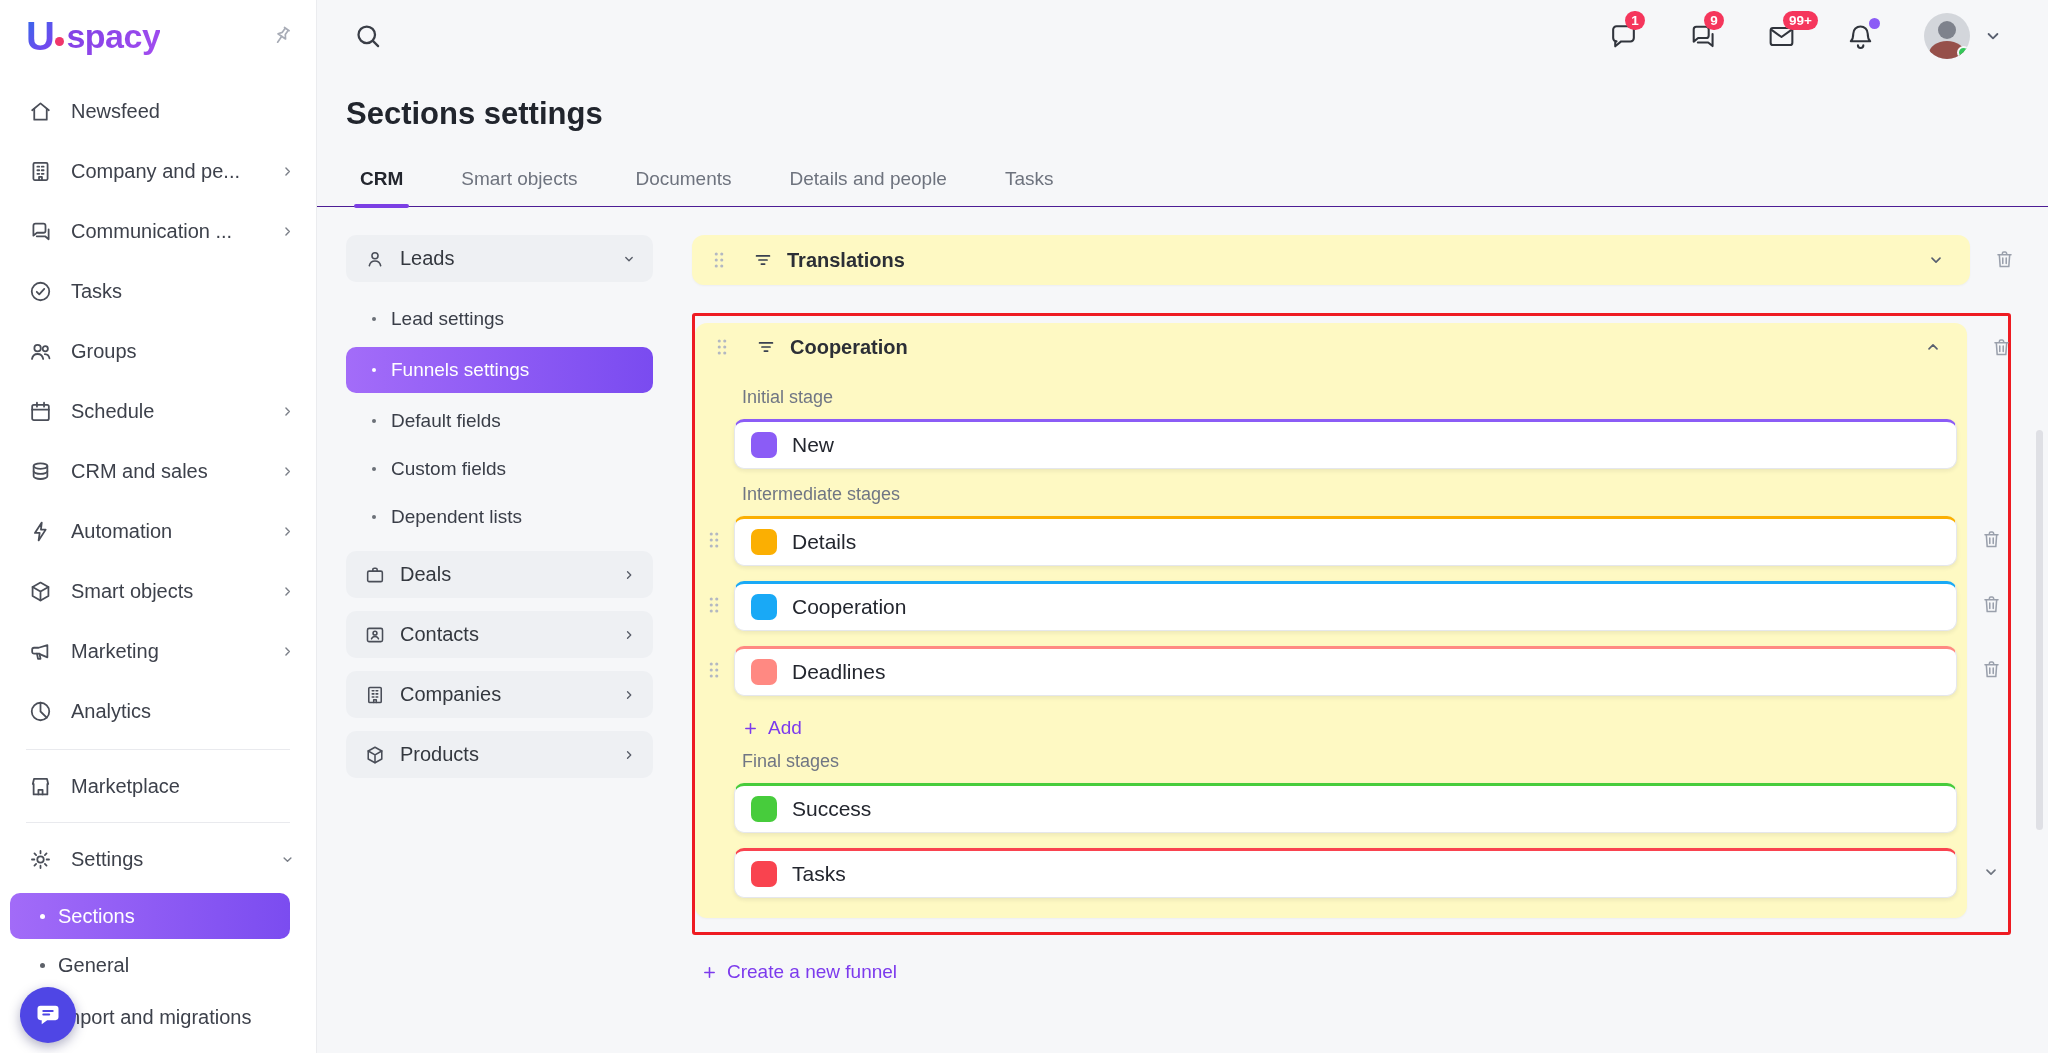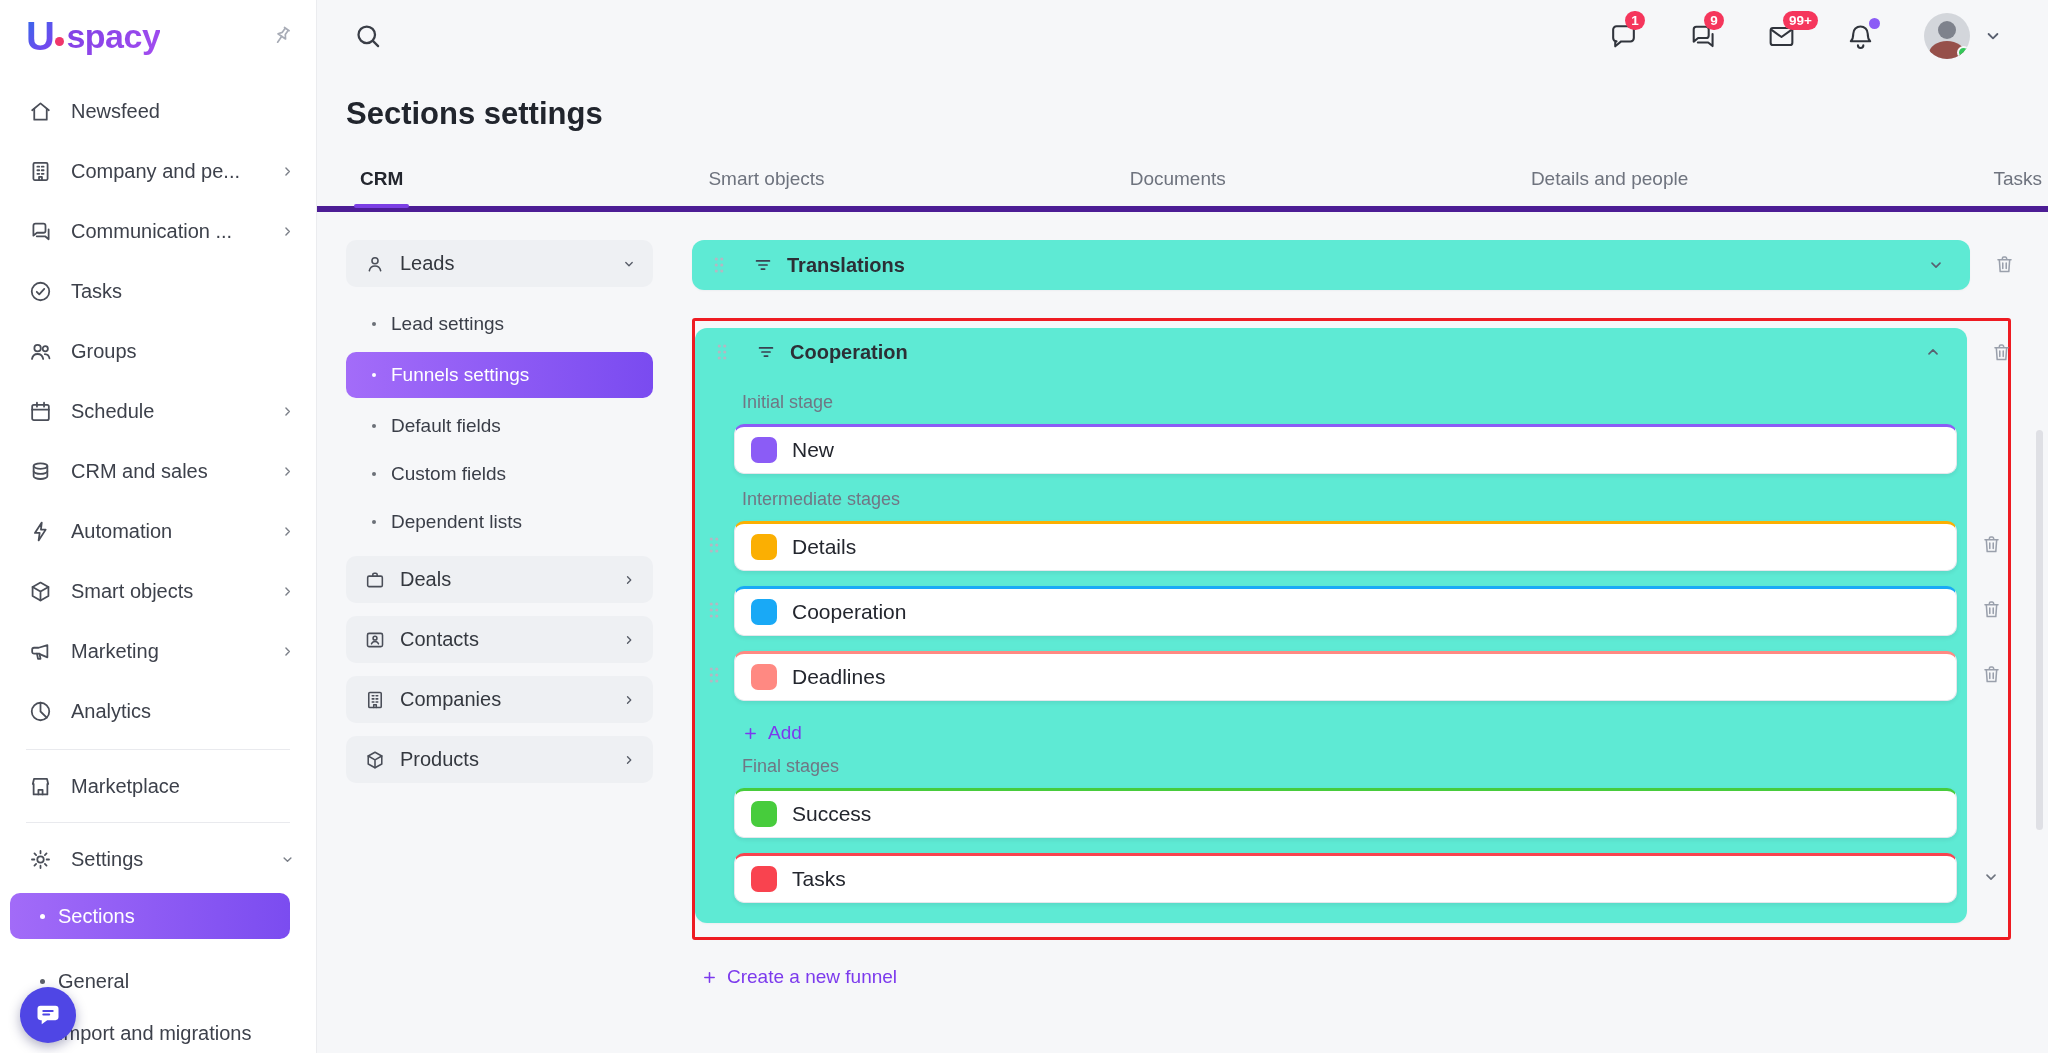--- a/index.html
+++ b/index.html
@@ -21,21 +21,21 @@
   .pin-btn svg { width:24px; height:24px; transform:rotate(35deg); }
   .s-nav { padding-top:9px; }
   .s-item { height:60px; display:flex; align-items:center; gap:18px; padding:0 20px 0 28px;
     font-size:20px; color:#3d414b; cursor:pointer; white-space:nowrap; }
   .s-ico { color:#4a4e58; flex-shrink:0; }
   .s-ico svg { width:25px; height:25px; }
   .s-chev { margin-left:auto; color:#7c8089; }
   .s-chev svg { width:17px; height:17px; stroke-width:2; }
   .s-div { height:1px; background:#e9eaee; margin:8px 26px; }
   .s-item.short { height:56px; }
-  .s-sub-pill { height:46px; margin:6px 26px 16px 10px; border-radius:10px; display:flex; align-items:center;
+  .s-sub-pill { height:46px; margin:6px 26px 0 10px; border-radius:10px; display:flex; align-items:center;
     gap:13px; padding-left:30px; font-size:20px; color:#3d414b; cursor:pointer; white-space:nowrap; }
   .s-sub-pill.active { background:linear-gradient(90deg,#a26bf8,#7b4cf0); color:#fff; }
   .s-sub { height:52px; display:flex; align-items:center; gap:13px; padding-left:40px; font-size:20px; color:#3d414b; cursor:pointer; white-space:nowrap; }
   .bullet { width:5px; height:5px; border-radius:50%; background:#5d6169; flex-shrink:0; }
   .s-sub-pill.active .bullet { background:#fff; }
 
   
   .main { flex:1; display:flex; flex-direction:column; position:relative; min-width:0; }
   .topbar { height:72px; display:flex; align-items:center; padding:0 44px 0 36px; flex-shrink:0; }
   .search-btn { color:#3a3e47; cursor:pointer; }
@@ -50,21 +50,21 @@
   .avatar { width:46px; height:46px; border-radius:50%; background:#d3d6db; position:relative; overflow:hidden; flex-shrink:0; }
   .avatar::before { content:""; position:absolute; top:8px; left:14px; width:18px; height:18px; border-radius:50%; background:#7e828c; }
   .avatar::after { content:""; position:absolute; top:28px; left:5px; width:36px; height:26px; border-radius:50%; background:#96504a; }
   .status-dot { position:absolute; width:13px; height:13px; border-radius:50%; background:#34c759; border:2px solid #f6f7f9;
     margin:33px 0 0 33px; z-index:2; }
   .avatar-chev { color:#596070; }
   .avatar-chev svg { width:22px; height:22px; stroke-width:2; }
 
   .content { flex:1; padding:24px 78px 0 29px; min-width:0; }
   .page-title { font-size:31px; font-weight:700; color:#21252d; }
-  .tabs { display:flex; gap:46px; margin:26px -78px 0 -29px; padding-left:37px; border-bottom:6px solid #4c1d95;justify-content:space-between; }
+  .tabs { display:flex; gap:46px; margin:26px -78px 0 -29px; padding-left:37px; border-bottom:1px solid #4c1d95; }
   .tab { font-size:19px; color:#6e737e; padding:10px 6px 16px; position:relative; cursor:pointer; white-space:nowrap; }
   .tab.active { color:#23262e; font-weight:700; }
   .tab.active::after { content:""; position:absolute; left:0; right:0; bottom:-2px; height:4px; border-radius:3px; background:#7b3fe4; }
 
   .body { display:flex; align-items:flex-start; margin-top:28px; }
 
   
   .crm-nav { width:307px; margin-right:39px; flex-shrink:0; }
   .nav-pill { height:47px; background:#eef0f3; border-radius:10px; display:flex; align-items:center; gap:14px;
     padding:0 16px 0 18px; font-size:20px; color:#34383f; margin-bottom:13px; cursor:pointer; }
@@ -72,21 +72,21 @@
   .nav-chev { margin-left:auto; color:#565b66; }
   .nav-chev svg { width:16px; height:16px; stroke-width:2; }
   .nav-sub { height:48px; display:flex; align-items:center; gap:15px; padding-left:26px; font-size:19px; color:#3a3e48; cursor:pointer; }
   .nav-sub .bullet { background:#6b7078; width:4px; height:4px; }
   .nav-sub.pill-active { background:linear-gradient(90deg,#a36cf9,#7a4bf0); border-radius:10px; color:#fff; height:46px; margin:4px 0; }
   .nav-sub.pill-active .bullet { background:#fff; }
   .nav-pill.mt { margin-top:10px; }
 
   
   .funnels-col { flex:1; min-width:0; }
-  .fcard { background:#5eead4; border-radius:12px; box-shadow:0 1px 2px rgba(24,28,45,.04); }
+  .fcard { background:#fef9c3; border-radius:12px; box-shadow:0 1px 2px rgba(24,28,45,.04); }
   .card-header { height:50px; display:flex; align-items:center; padding:0 24px 0 16px; position:relative; }
   .drag { color:#b3b8c2; cursor:grab; }
   .drag svg { width:22px; height:22px; }
   .funnel-ico { color:#394050; margin-left:22px; }
   .funnel-ico svg { width:22px; height:22px; stroke-width:1.9; }
   .card-title { margin-left:13px; font-size:20px; font-weight:700; color:#2c2f36; }
   .hdr-chev { margin-left:auto; color:#596070; cursor:pointer; }
   .hdr-chev svg { width:20px; height:20px; stroke-width:2; }
   .out-trash { position:absolute; right:-46px; top:13px; color:#9aa0ac; cursor:pointer; }
   .out-trash svg { width:23px; height:23px; stroke-width:1.6; }

